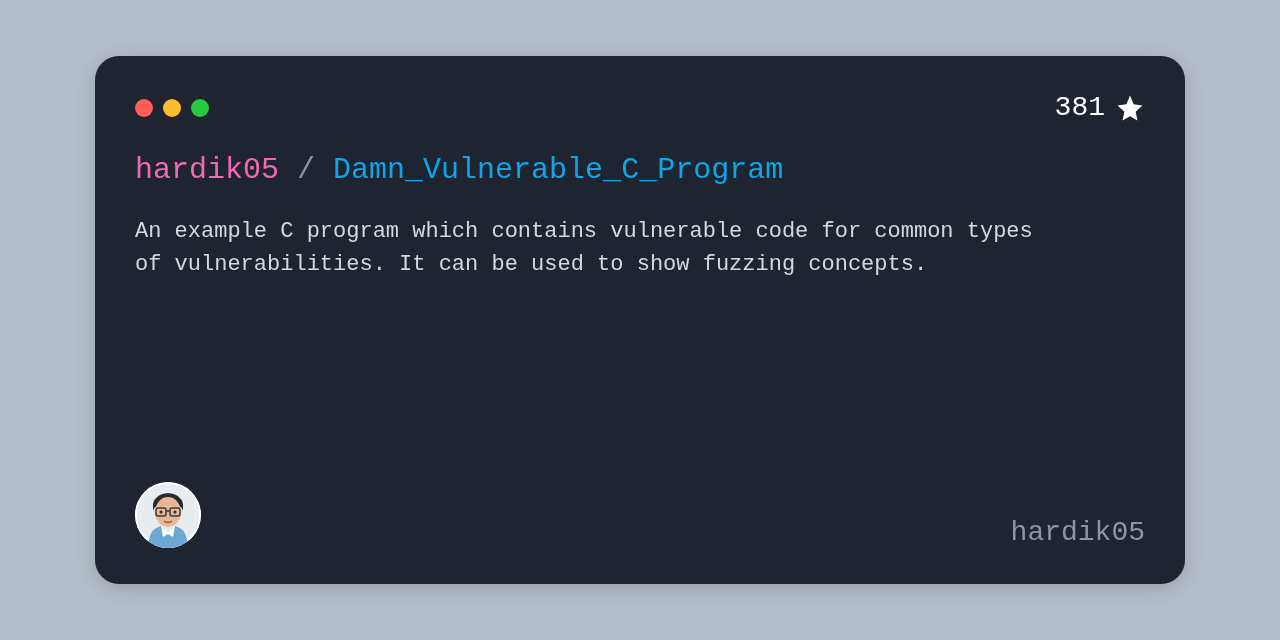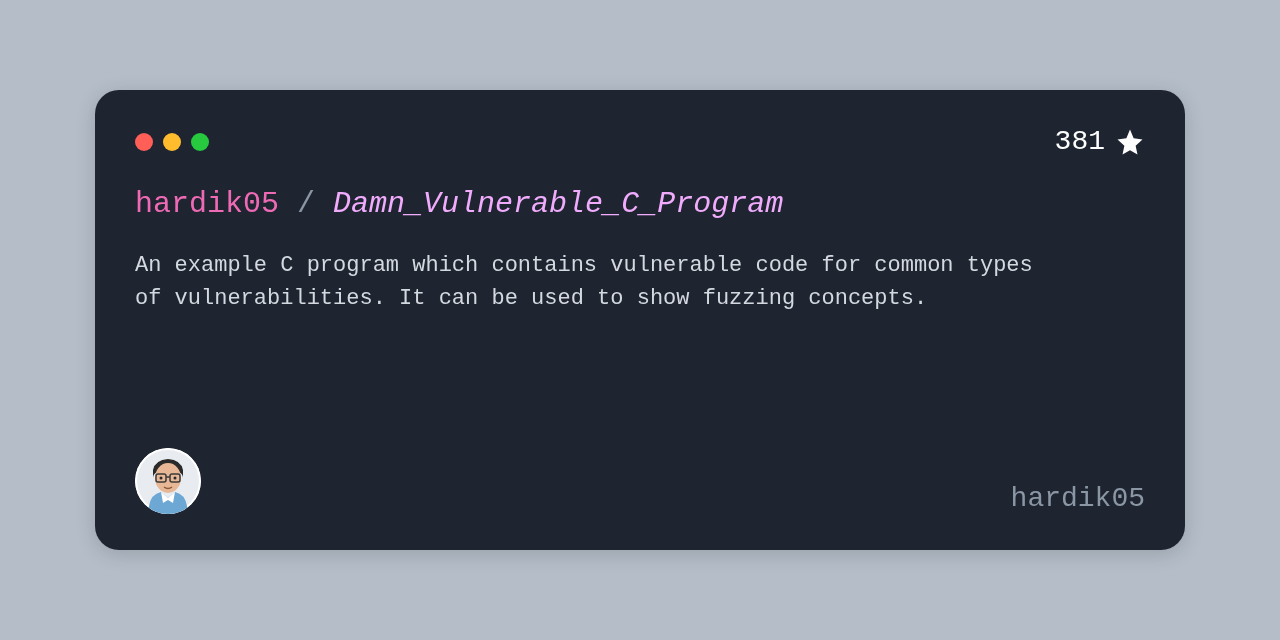--- a/index.html
+++ b/index.html
@@ -11,21 +11,21 @@
       width: 1280px;
       height: 640px;
       background: #b4bdc8;
       display: flex;
       align-items: center;
       justify-content: center;
       font-family: 'SF Mono', 'Monaco', 'Menlo', 'Consolas', 'Courier New', monospace;
     }
     .card {
       width: 1090px;
-      height: 460px;
+      height: 528px;
       background: #1e2430;
       border-radius: 24px;
       padding: 36px 40px;
       position: relative;
       box-shadow: 0 4px 20px rgba(0,0,0,0.15);
     }
     .top-bar {
       display: flex;
       justify-content: space-between;
       align-items: center;
@@ -59,22 +59,21 @@
       margin-bottom: 28px;
       font-weight: 400;
     }
     .owner {
       color: #ef6ab5;
     }
     .separator {
       color: #8b96a5;
     }
     .repo {
-      color: #f0abfc;
-      font-style: italic;
+      color: #0ea5e9;
     }
     .description {
       color: #d4d9e0;
       font-size: 22px;
       line-height: 1.5;
       max-width: 900px;
       font-weight: 400;
     }
     .bottom-section {
       position: absolute;

